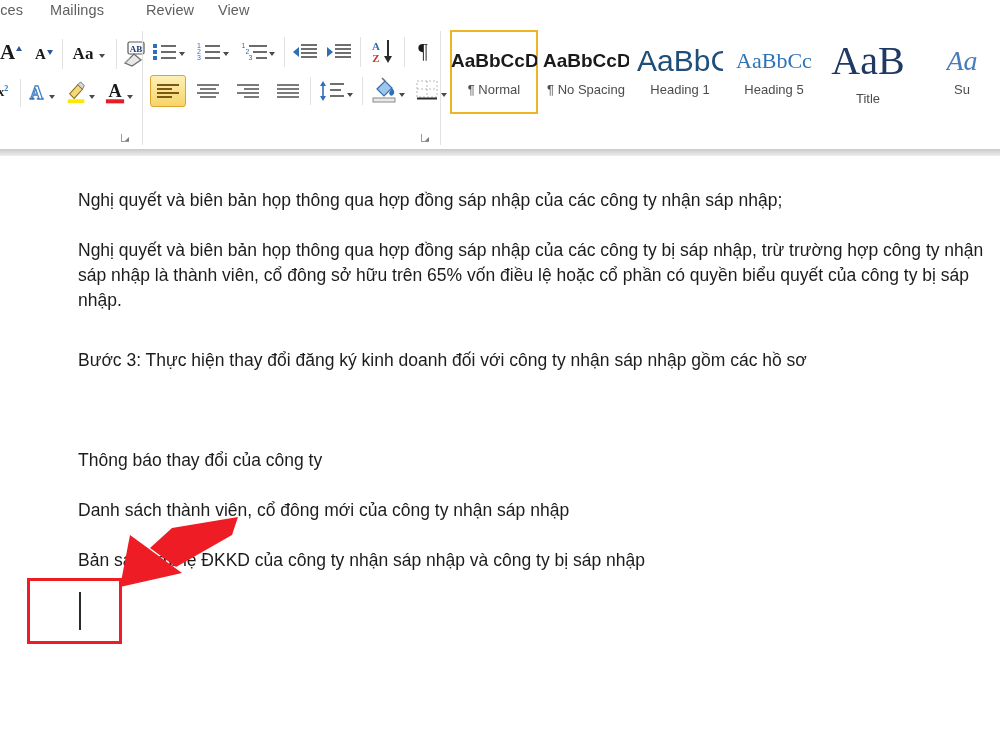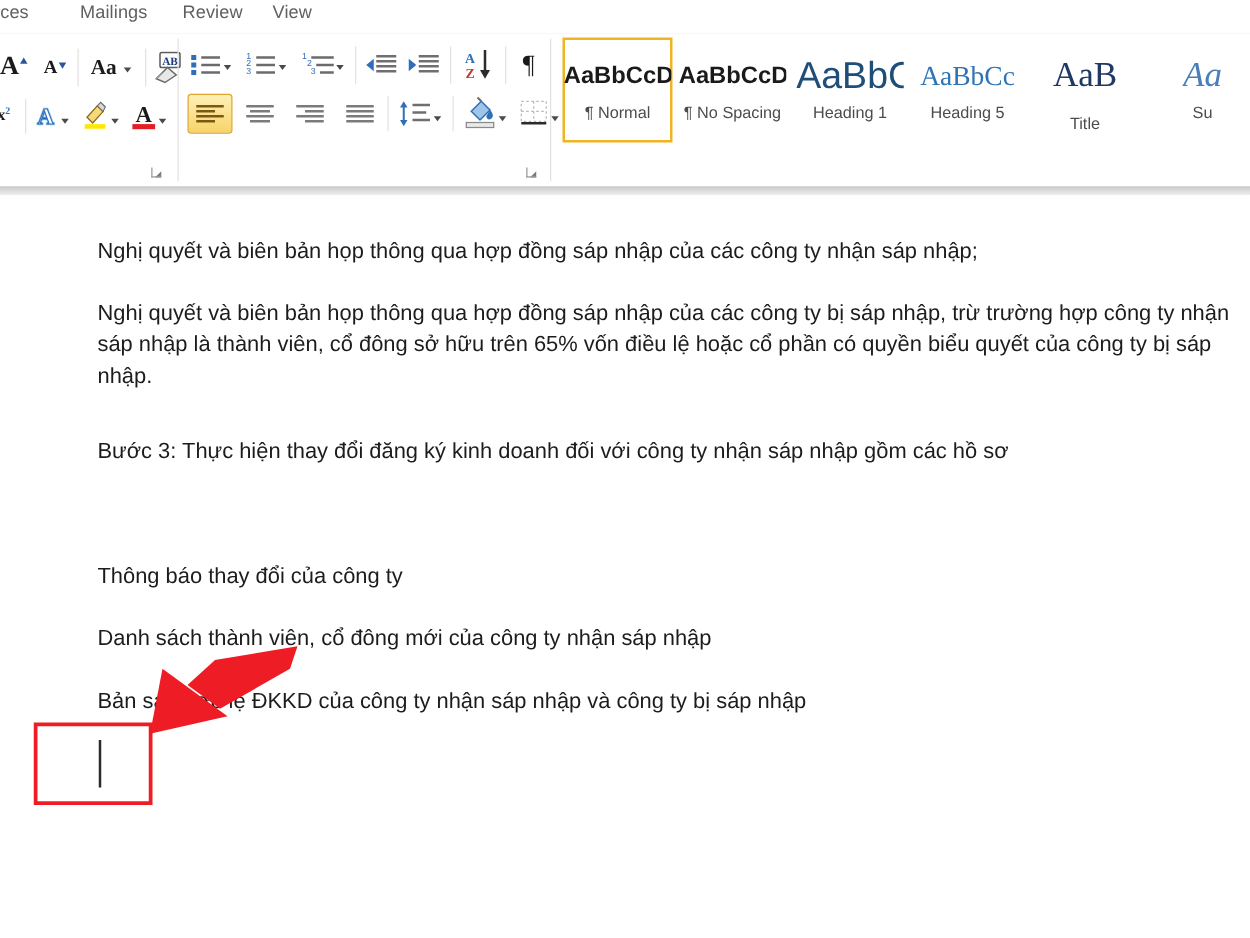--- a/index.html
+++ b/index.html
@@ -238,21 +238,21 @@
   
   .arrow { position: absolute; left: 120px; top: 515px; }
 </style>
 </head>
 <body>
 
 <div id="app">
 
   <div class="tabbar">
     <div class="tab" style="left:-8px">nces</div>
-    <div class="tab" style="left:64px">Mailings</div>
+    <div class="tab" style="left:50px">Mailings</div>
     <div class="tab" style="left:146px">Review</div>
     <div class="tab" style="left:218px">View</div>
   </div>
 
   <div class="ribbon">
 
     <div class="group" style="left:0; width:140px">
 
       <div class="rbtn" style="left:-4px; top:12px; width:30px; height:27px;">
         <span class="glyph-A" style="font-size:21px;">A</span>
@@ -488,21 +488,21 @@
         <div class="style-prev" style="color:#1f4e79; font-family:Liberation Sans, sans-serif; font-size:30px;">AaBbCɔ</div>
         <div class="style-name">Heading 1</div>
       </div>
 
       <div class="stylecell" style="left:284px;">
         <div class="style-prev" style="color:#2e74b5; font-family:'Liberation Serif',serif; font-size:22px;">AaBbCc</div>
         <div class="style-name">Heading 5</div>
       </div>
 
       <div class="stylecell" style="left:378px;">
-        <div class="style-prev" style="color:#1f3864; font-family:'Liberation Serif',serif; font-size:28px; line-height:44px;">AaB</div>
+        <div class="style-prev" style="color:#1f3864; font-family:'Liberation Serif',serif; font-size:40px; line-height:44px;">AaB</div>
         <div class="style-name">Title</div>
       </div>
 
       <div class="stylecell" style="left:472px;">
         <div class="style-prev" style="color:#4a7ebb; font-family:'Liberation Serif',serif; font-style:italic; font-size:28px;">Aa</div>
         <div class="style-name">Su</div>
       </div>
 
     </div>
 

